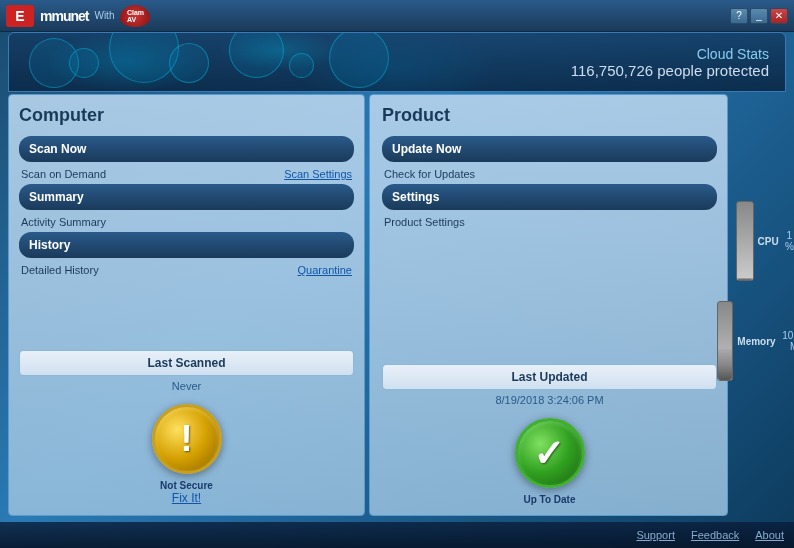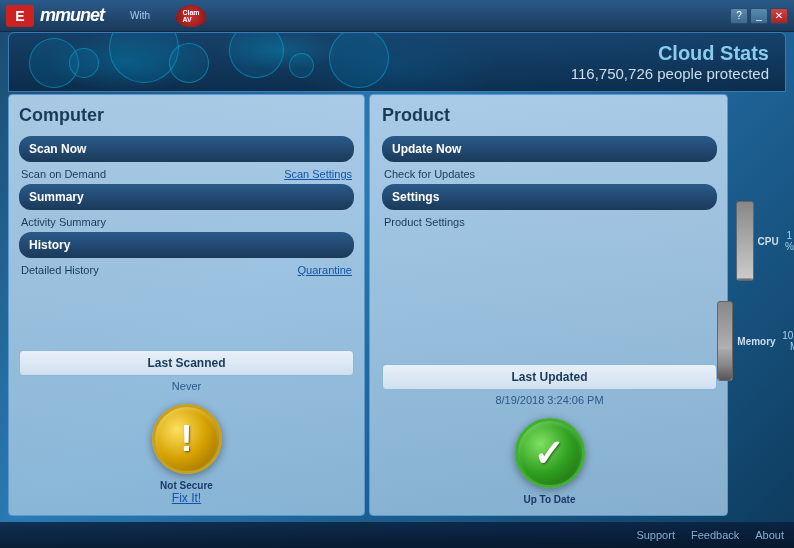--- a/index.html
+++ b/index.html
@@ -35,29 +35,28 @@
       border-radius: 3px;
       display: flex;
       align-items: center;
       justify-content: center;
       color: white;
       font-weight: bold;
       font-size: 14px;
     }
     .logo-text {
       color: white;
-      font-size: 18px;
-      font-weight: bold;
-      font-style: italic;
+      font-size: 14px;
+      font-weight: bold;
       letter-spacing: -1px;
     }
     .logo-with {
       color: #aaccee;
       font-size: 10px;
-      margin: 0 20px;
+      margin: 0 0;
     }
     .clamav-logo {
       width: 30px;
       height: 22px;
       background: radial-gradient(circle, #cc3333, #881111);
       border-radius: 50% 50% 50% 50% / 60% 60% 40% 40%;
       display: flex;
       align-items: center;
       justify-content: center;
       color: white;
@@ -114,22 +113,22 @@
         radial-gradient(ellipse 80px 30px at 15% 50%, rgba(0,150,200,0.3) 0%, transparent 100%),
         radial-gradient(ellipse 60px 20px at 35% 30%, rgba(0,180,220,0.25) 0%, transparent 100%),
         radial-gradient(ellipse 100px 40px at 50% 60%, rgba(0,120,180,0.2) 0%, transparent 100%);
     }
     .cloud-stats-text {
       text-align: right;
       z-index: 1;
     }
     .cloud-stats-title {
       color: #88ccee;
-      font-size: 20px;
-      font-weight: bold;
+      font-size: 14px;
+      font-weight: normal;
     }
     .cloud-stats-count {
       color: #ccddee;
       font-size: 15px;
     }
 
     .panel {
       background: linear-gradient(to bottom, rgba(180,210,235,0.92), rgba(150,190,220,0.88));
       border: 1px solid #5a9acc;
       border-radius: 4px;
@@ -335,20 +334,21 @@
       background: linear-gradient(to bottom, rgba(10,30,60,0.8), rgba(5,20,40,0.9));
       display: flex;
       align-items: center;
       justify-content: flex-end;
       padding-right: 10px;
       gap: 16px;
     }
     .footer-link {
       color: #88aacc;
       font-size: 11px;
+      text-decoration: underline;
       cursor: pointer;
     }
 
     
     .banner-circles {
       position: absolute;
       left: 0;
       top: 0;
       width: 60%;
       height: 100%;

